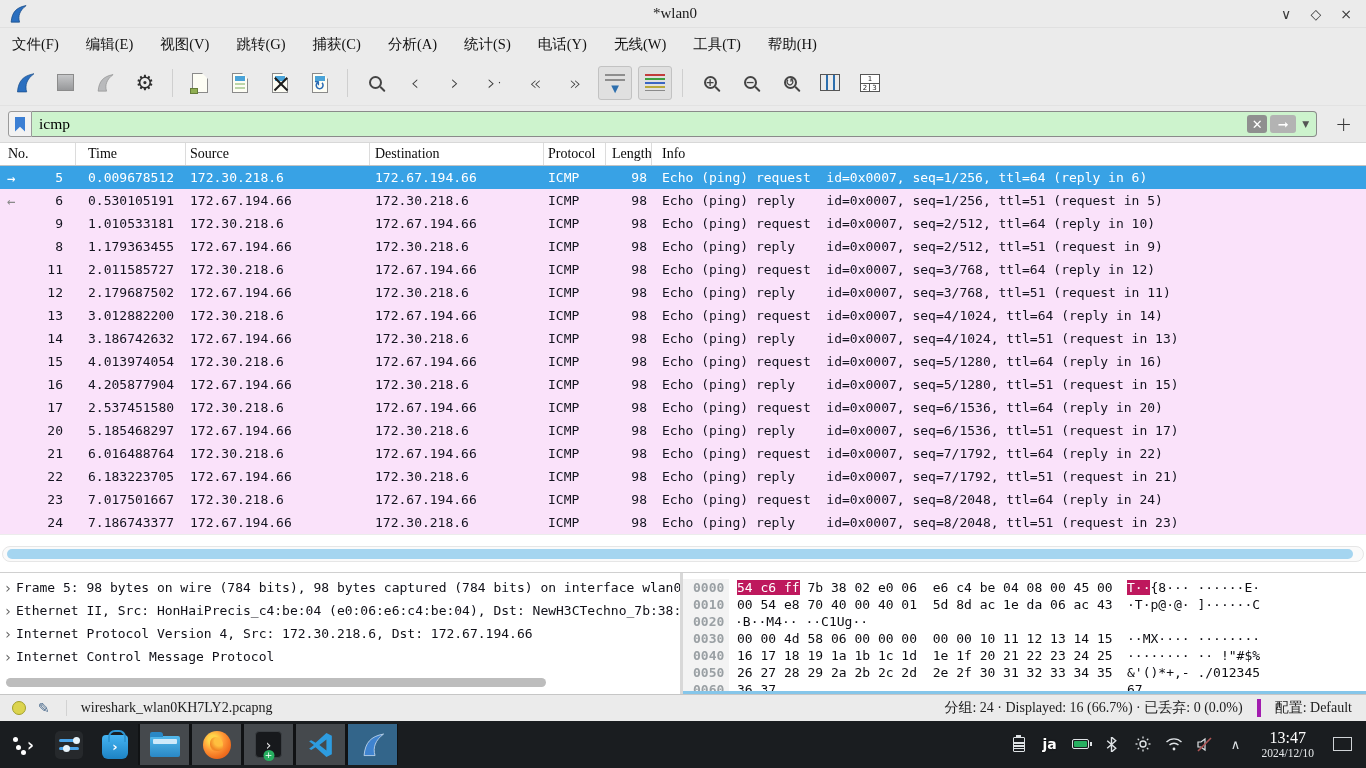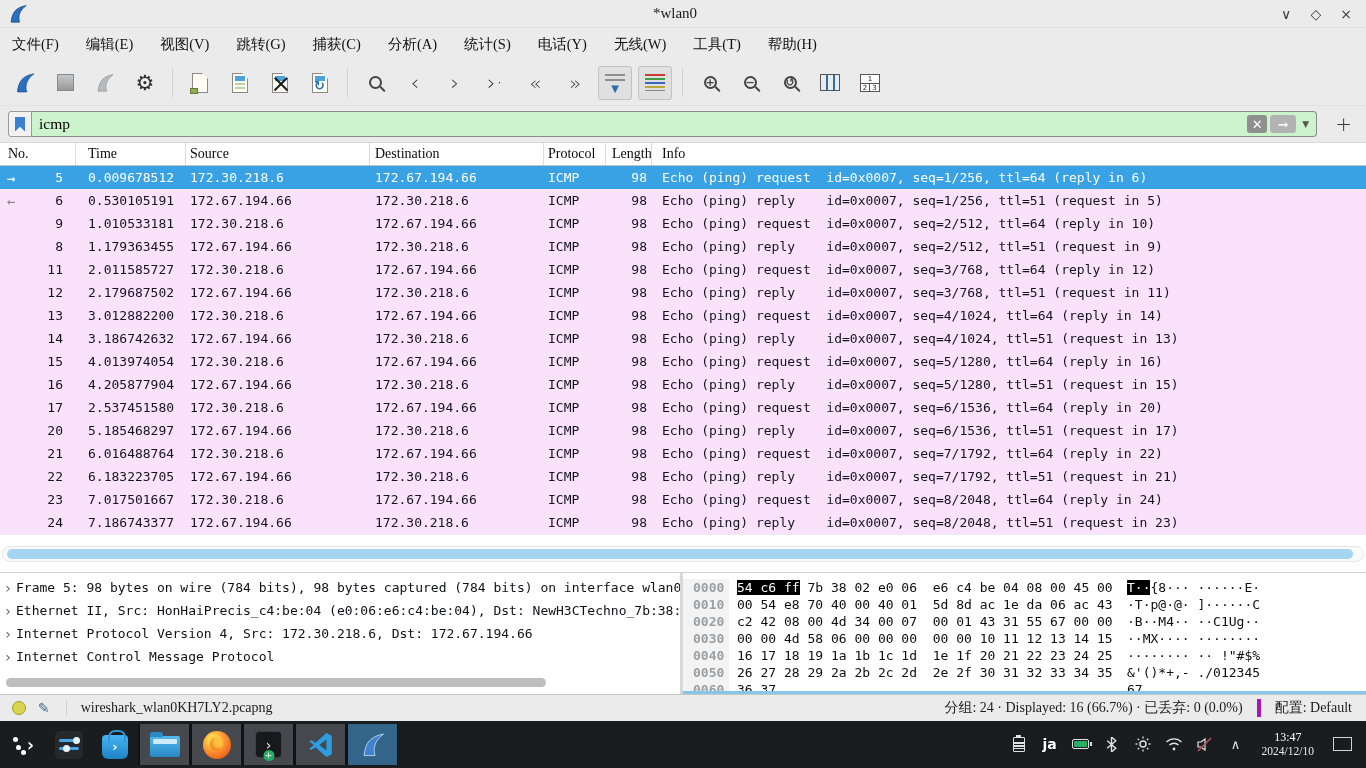--- a/index.html
+++ b/index.html
@@ -92,21 +92,21 @@
   .details { width:683px; position:relative; padding-top:3px; border-right:3px solid #d8d8d8; overflow:hidden; }
   .dline { height:23px; display:flex; align-items:center; white-space:nowrap; font-size:13px; color:#101018; }
   .expander { color:#666; width:16px; text-align:center; font-size:14px; flex:0 0 auto; font-family:"DejaVu Sans",sans-serif; }
   .dtext { font-family:"DejaVu Sans Mono","Liberation Mono",monospace; }
   .dscroll { position:absolute; left:6px; bottom:7px; width:540px; height:9px; background:#bdbdbd; border-radius:5px; }
   .hexpane { flex:1; padding-top:6px; position:relative; border-bottom:3px solid #85c6ea; overflow:hidden; }
   .hrow { height:17px; display:flex; align-items:center; font-size:13px; white-space:pre; font-family:"DejaVu Sans Mono","Liberation Mono",monospace; }
   .off { width:46px; color:#9aa0a4; background:#f3f3f3; padding-left:10px; flex:0 0 auto; height:100%; display:flex; align-items:center;font-weight:bold; }
   .hexcol { width:392px; padding-left:8px; color:#0d0d12; flex:0 0 auto; }
   .asccol { color:#0d0d12; padding-left:6px; }
-  i.hl { font-style:normal; background:#000000; color:#fff; }
+  i.hl { font-style:normal; background:#be185d; color:#fff; }
   i.hl:empty { display:none; }
 
   
   .statusbar { height:27px; background:#ebebeb; border-top:1px solid #c6c6c6; display:flex; align-items:center; font-size:14px; color:#1c1c1c; flex:0 0 auto; }
   .expertdot { width:14px; height:14px; border-radius:50%; background:#dcd44e; border:1px solid #a2a02c; margin-left:12px; }
   .pencil { font-size:14px; color:#46678a; margin-left:12px; font-family:"DejaVu Sans",sans-serif; }
   .statfile { margin-left:16px; padding-left:14px; border-left:1px solid #d2d2d2; }
   .statright { margin-left:auto; display:flex; align-items:center; }
   .statcounts { padding-right:14px; }
   .statprofile { border-left:4px solid #a21caf; padding:0 14px; }
@@ -135,21 +135,21 @@
   .traygroup { margin-left:auto; display:flex; align-items:center; gap:9px; padding-right:6px; }
   .trayicon { width:22px; display:flex; align-items:center; justify-content:center; color:#dfe3e6; }
   .ja { font-size:14px; font-weight:bold; color:#fff; text-shadow:0 0 2px #000; font-family:"DejaVu Sans",sans-serif; }
   .ic-clip { width:12px; height:15px; border:1.5px solid #dfe3e6; border-radius:1px; position:relative; background:linear-gradient(transparent 0 4px, #dfe3e6 4px 5.5px, transparent 5.5px 7px, #dfe3e6 7px 8.5px, transparent 8.5px 10px, #dfe3e6 10px 11.5px, transparent 11.5px); }
   .ic-clip::before { content:""; position:absolute; top:-3px; left:2px; width:5px; height:3px; background:#dfe3e6; }
   .ic-batt { width:17px; height:10px; border:1.5px solid #dfe3e6; border-radius:2px; position:relative; display:flex; align-items:center; padding:1px; }
   .ic-batt::after { content:""; position:absolute; right:-4px; top:2px; width:2px; height:4px; background:#dfe3e6; }
   .ic-batt .fill { width:100%; height:100%; background:#27ae60; border-radius:1px; }
   .chev { font-size:13px; font-family:"DejaVu Sans",sans-serif; }
   .clock { text-align:center; line-height:1.15; margin:0 6px; }
-  .clock .t { font-size:12px; color:#fff; }
+  .clock .t { font-size:16px; color:#fff; }
   .clock .d { font-size:11.5px; color:#e6e9eb; }
   .ic-desktop { width:19px; height:14px; border:1.5px solid #cfd3d6; margin:0 8px 0 4px; }
 </style>
 </head>
 <body>
 
 <div class="screen">
 
   <div class="titlebar">
     <svg class="appicon" viewBox="0 0 32 32">
@@ -542,21 +542,20 @@
         </div>
 
         <div class="hrow">
           <span class="off">0010</span>
           <span class="hexcol"><span>00 54 e8 70 40 00 40 01  5d 8d ac 1e da 06 ac 43</span></span>
           <span class="asccol"><span>·T·p@·@· ]······C</span></span>
         </div>
 
         <div class="hrow">
           <span class="off">0020</span>
-          <span class="hexcol"><span>c2 42 08 00 4d 34 00 07  00 01 43 31 55 67 00 00</span></span>
           <span class="asccol"><span>·B··M4·· ··C1Ug··</span></span>
         </div>
 
         <div class="hrow">
           <span class="off">0030</span>
           <span class="hexcol"><span>00 00 4d 58 06 00 00 00  00 00 10 11 12 13 14 15</span></span>
           <span class="asccol"><span>··MX···· ········</span></span>
         </div>
 
         <div class="hrow">

